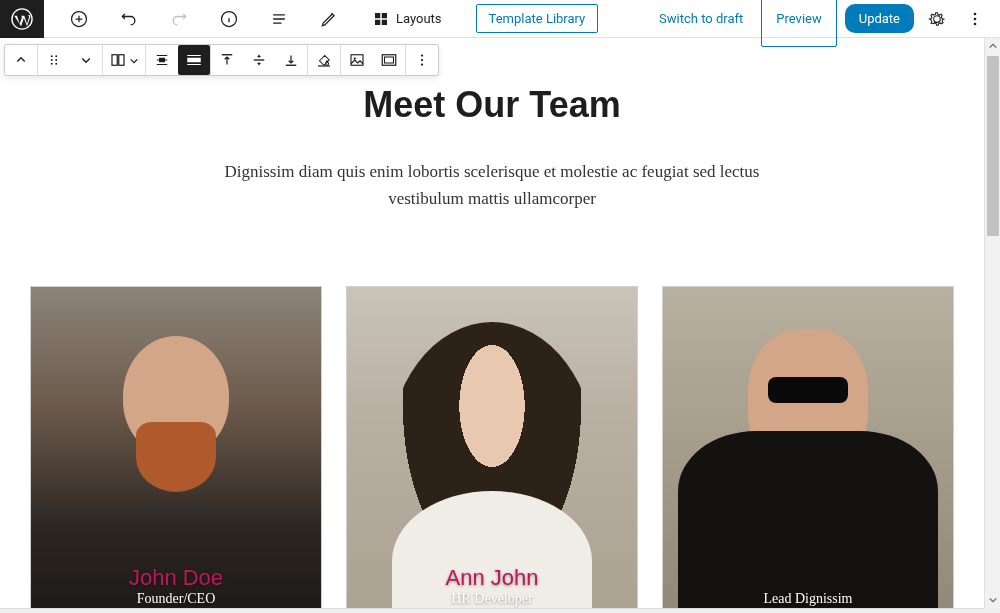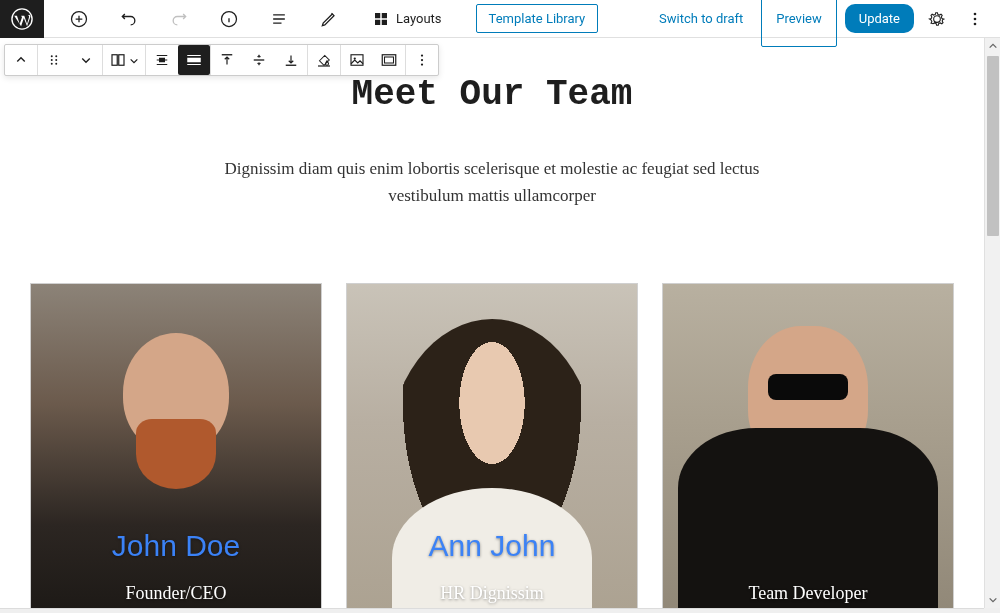--- a/index.html
+++ b/index.html
@@ -90,50 +90,50 @@
 
     
     .editor-content {
       position: absolute;
       top: 38px; left: 0; right: 16px; bottom: 5px;
       overflow: hidden;
       padding-top: 36px;
     }
     .page-title {
       text-align: center; font-size: 36px; font-weight: 800; color: #1e1e1e;
-      font-family: Liberation Mono, monospace;
+      font-family: Liberation Sans, sans-serif;
+      margin-top: 10px;
     }
     .page-subtitle {
       text-align: center; font-size: 17px; color: #333;
       font-family: Georgia, "Times New Roman", serif;
-      line-height: 1.6; margin: 40px auto 0;
+      line-height: 1.6; margin: 32px auto 0;
       max-width: 580px;
     }
     .team-grid {
       display: flex; gap: 24px; justify-content: center;
       margin-top: 74px; padding: 0 30px;
     }
     .team-card {
       width: 302px; height: 346px;
       border: 1px solid #d0d0d0;
       position: relative; overflow: hidden;
       display: flex; flex-direction: column; align-items: center; justify-content: flex-end;
       padding-bottom: 24px;
     }
     .team-photo {
       position: absolute; inset: 0;
     }
     .team-name {
-      position: relative; color: #3b82f6; font-size: 30px; font-weight: 300;
+      position: relative; color: #be185d; font-size: 22px; font-weight: 300;
       font-family: Arial, sans-serif;
       text-shadow: 0 1px 3px rgba(0,0,0,0.4);
-      margin-bottom: 20px;
     }
     .team-role {
-      position: relative; color: #fff; font-size: 18px;
+      position: relative; color: #fff; font-size: 14px;
       font-family: Georgia, serif;
       text-shadow: 0 1px 3px rgba(0,0,0,0.4);
     }
     .team-card:nth-child(4) { display: none; }
 
     
     .photo1 { background: linear-gradient(180deg,#8c8378 0%, #6b5a4c 35%, #2c2622 70%, #1a1714 100%); }
     .photo1::before { content:""; position:absolute; top:14%; left:50%; transform:translateX(-50%); width:106px; height:120px; background:#d4a688; border-radius:50% 50% 46% 46%; }
     .photo1::after { content:""; position:absolute; top:39%; left:50%; transform:translateX(-50%); width:80px; height:70px; background:#b0592d; border-radius:20% 20% 50% 50%; }
     .photo2 { background: linear-gradient(180deg,#c9c3b8 0%, #b8afa2 40%, #aba190 100%); }
@@ -351,27 +351,27 @@
 
   <div class="team-grid">
     <div class="team-card">
       <div class="team-photo photo1"></div>
       <div class="team-name">John Doe</div>
       <div class="team-role">Founder/CEO</div>
     </div>
     <div class="team-card">
       <div class="team-photo photo2"></div>
       <div class="team-name">Ann John</div>
-      <div class="team-role">HR Dignissim</div>
+      <div class="team-role">HR Developer</div>
     </div>
     <div class="team-card">
       <div class="team-photo photo3">
           <div class="sunglasses"></div>
         </div>
-      <div class="team-role">Team Developer</div>
+      <div class="team-role">Lead Dignissim</div>
     </div>
   </div>
 </div>
 
 <div class="scrollbar-track">
   <div class="scrollbar-up">
     <svg viewBox="0 0 12 12">
         <path d="M2 8l4-4 4 4" fill="none" stroke="currentColor" stroke-width="1.5"></path>
       </svg>
   </div>

